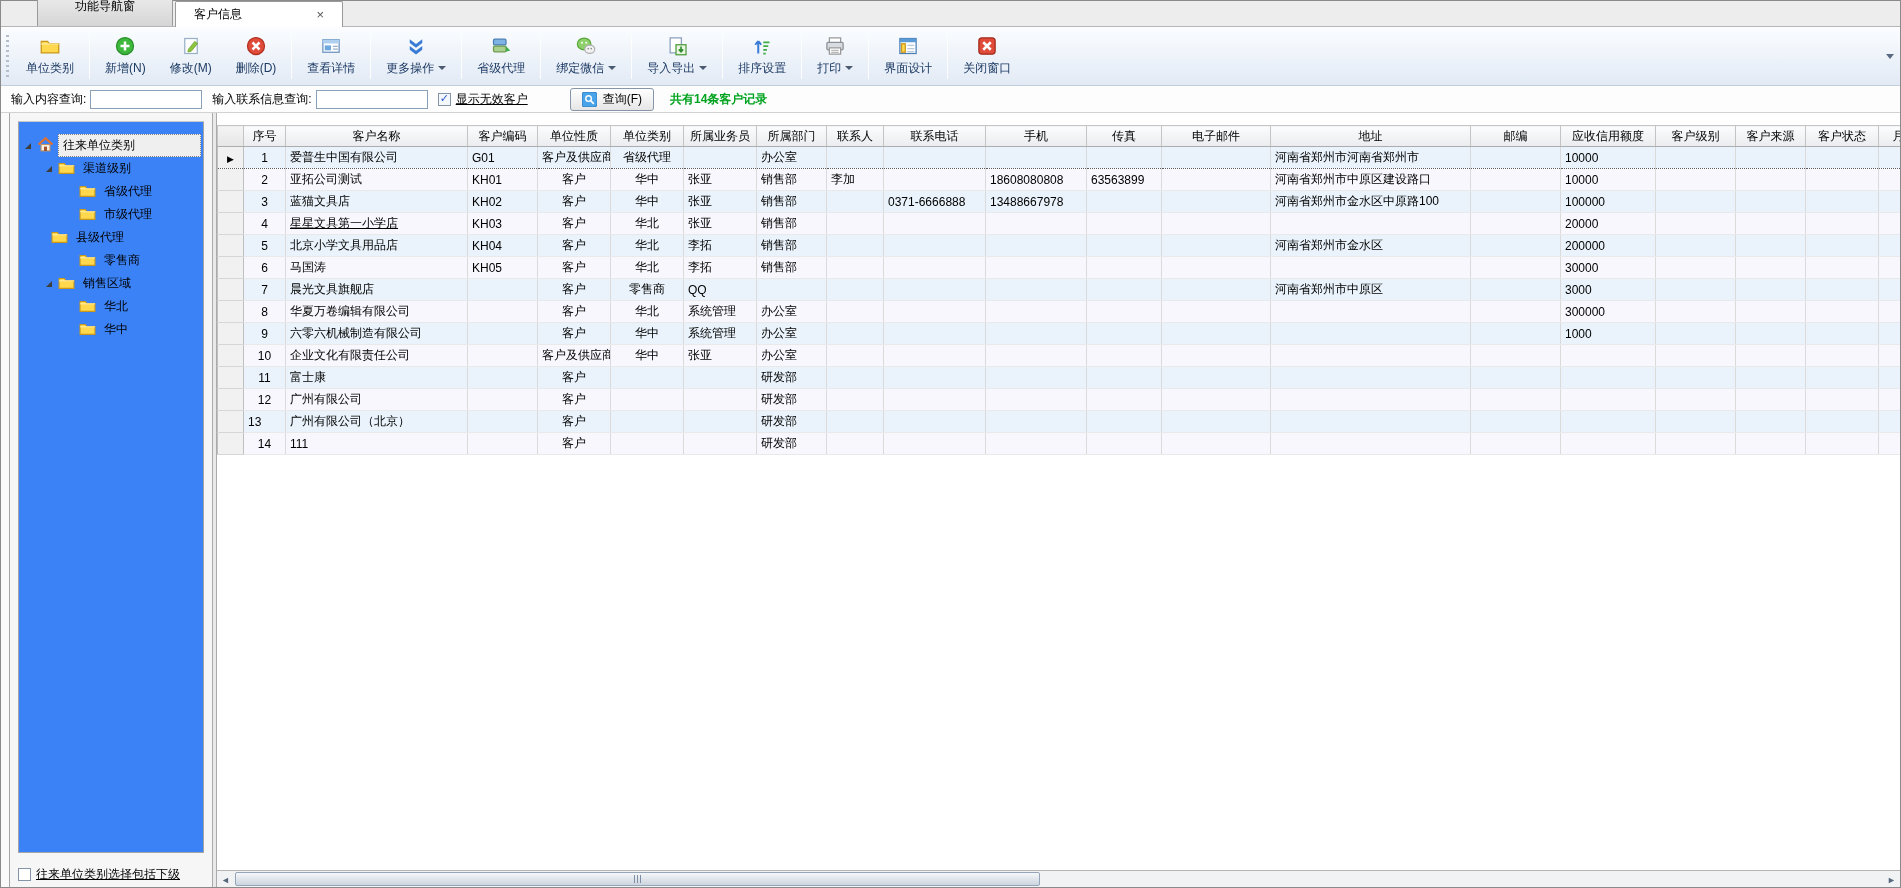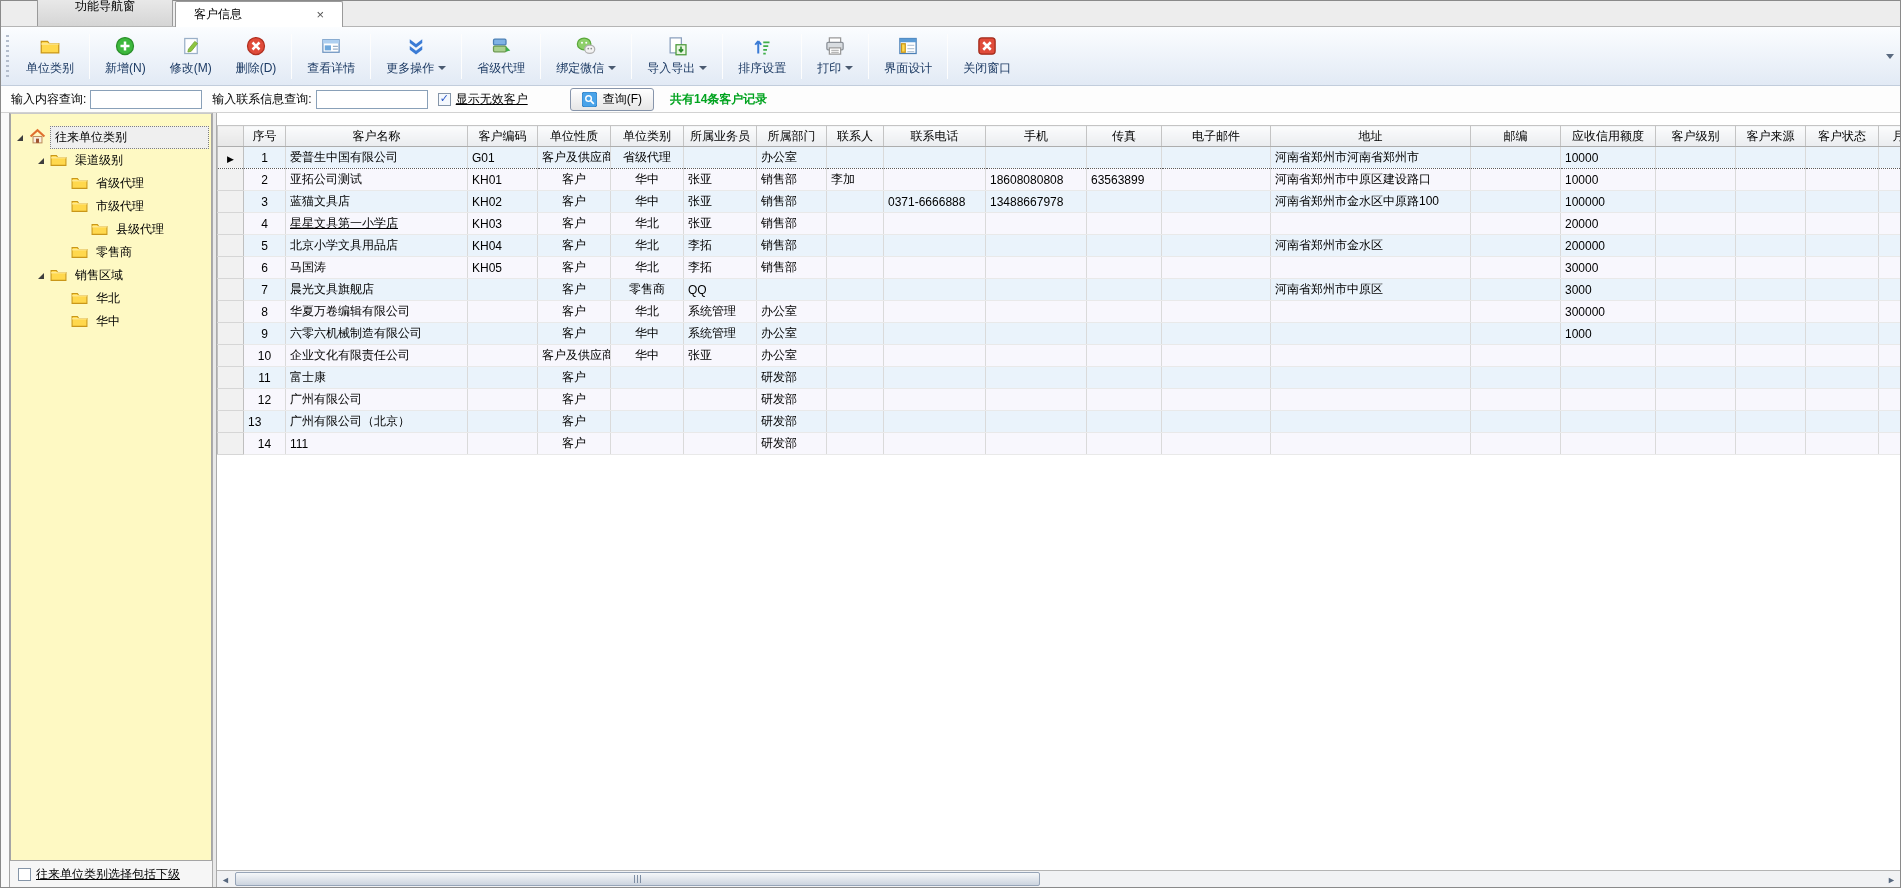--- a/index.html
+++ b/index.html
@@ -35,21 +35,21 @@
   .cb.checked::after { content:"✓"; position:absolute; left:1px; top:-2px; font-size:11px; font-weight:bold; color:#2b59c9; }
   .cb-label { margin-left:5px; white-space:nowrap;text-decoration:underline; }
   .qbtn { display:flex; align-items:center; gap:6px; height:23px; padding:0 11px; margin-left:42px; border:1px solid #8795ab; border-radius:3px; background:linear-gradient(#ffffff,#e6e6e6); font-size:12px; }
   .qbtn svg { width:15px; height:15px; }
   .count { color:#00a31f; font-weight:bold; margin-left:16px; white-space:nowrap; }
 
   
   .main { flex:1; display:flex; background:#f0f0f0; overflow:hidden; }
   .edge-strip { width:9px; flex:none; background:#fafafa; border-right:1px solid #a5a5a5; }
   .left-col { width:202px; flex:none; display:flex; flex-direction:column; background:#f6f6f6; }
-  .tree-box { flex:1; background:#fef9c3; border:1px solid #a5a5a5; border-top:1px solid #c9c9c9; margin:0; padding-top:12px; overflow:hidden; }
+  .tree-box { flex:1; background:#3b82f6; border:1px solid #a5a5a5; border-top:1px solid #c9c9c9; margin:8px; padding-top:12px; overflow:hidden; }
   .tree-row { height:23px; display:flex; align-items:center; gap:4px; padding-right:2px; cursor:default; }
   .texp { width:0; height:0; border-left:6px solid transparent; border-bottom:6px solid #3e3e3e; flex:none; margin-right:2px; }
   .texp-sp { width:8px; flex:none; }
   .tree-row svg { width:17px; height:17px; flex:none; }
   .tlabel { padding:2px 4px; white-space:nowrap; }
   .tlabel.sel { background:#efefef; border:1px dotted #808080; flex:1; }
   .tree-footer { height:26px; flex:none; display:flex; align-items:center; padding-left:8px; background:#f6f6f6; }
 
   .splitter { width:5px; flex:none; background:#e9e9e9; border-left:1px solid #ababab; border-right:1px solid #ababab; cursor:col-resize; }
 
@@ -312,21 +312,21 @@
             <span class="tlabel">省级代理</span>
           </div>
           <div class="tree-row" style="padding-left: 48px;">
             <span class="texp-sp"></span>
             <span><svg viewBox="0 0 16 16">
                 <path d="M1 4.2h5l1.4 1.9H15v7.4H1z" fill="#ffd84d" stroke="#c9971a"></path>
                 <path d="M1 6.4h14" stroke="#ffeda6"></path>
               </svg></span>
             <span class="tlabel">市级代理</span>
           </div>
-          <div class="tree-row" style="padding-left: 68px;">
+          <div class="tree-row" style="padding-left: 20px;">
             <span class="texp-sp"></span>
             <span><svg viewBox="0 0 16 16">
                 <path d="M1 4.2h5l1.4 1.9H15v7.4H1z" fill="#ffd84d" stroke="#c9971a"></path>
                 <path d="M1 6.4h14" stroke="#ffeda6"></path>
               </svg></span>
             <span class="tlabel">县级代理</span>
           </div>
           <div class="tree-row" style="padding-left: 48px;">
             <span class="texp-sp"></span>
             <span><svg viewBox="0 0 16 16">

